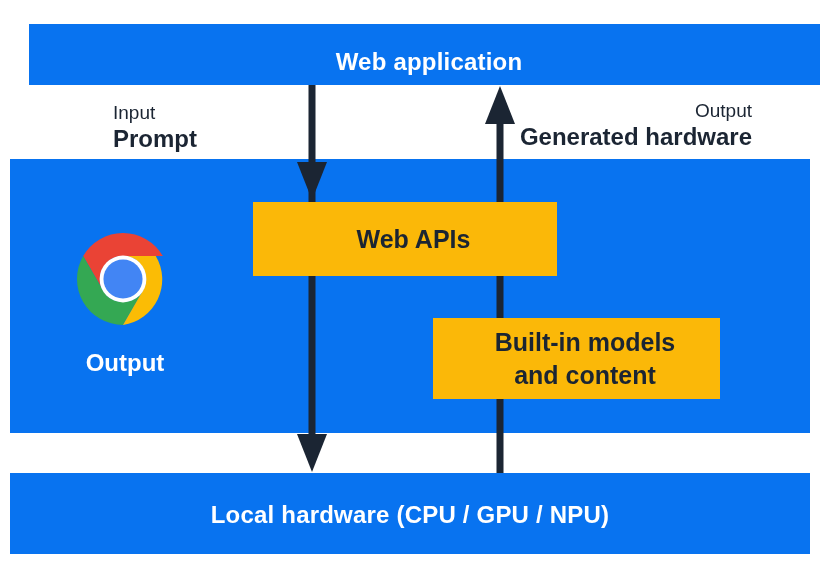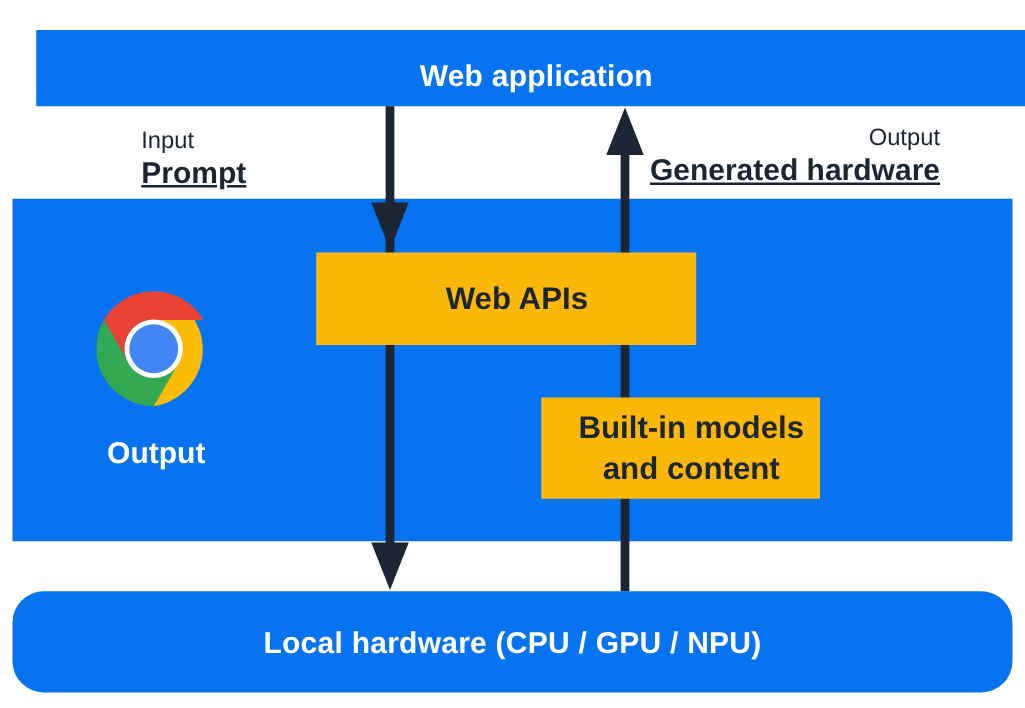--- a/index.html
+++ b/index.html
@@ -37,32 +37,32 @@
     right: 0;
     text-align: center;
     color: #ffffff;
     font-weight: bold;
     font-size: 24px;
     letter-spacing: 0.2px;
   }
   .top-bar { top: 24px; height: 61px; margin-left: 19px; }
   .top-bar .bar-label { top: 24px; }
   .middle-area { top: 159px; height: 274px; }
-  .bottom-bar { top: 473px; height: 81px; border-radius: 25px; }
+  .bottom-bar { top: 473px; height: 81px; }
   .bottom-bar .bar-label { top: 28px; }
 
   .io-block {
     position: absolute;
     z-index: 1;
     color: var(--arrow-dark);
   }
   .io-block.left { left: 113px; top: 100px; text-align: left; }
   .io-block.right { right: 68px; top: 98px; text-align: right; }
   .io-caption { font-size: 19px; line-height: 25px; font-weight: normal; }
-  .io-strong { font-size: 24px; line-height: 28px; font-weight: bold; text-decoration: underline; }
+  .io-strong { font-size: 24px; line-height: 28px; font-weight: bold; }
 
   .arrows-layer {
     position: absolute;
     left: 0; top: 0;
     width: 820px; height: 566px;
     z-index: 2;
     pointer-events: none;
   }
   .flow-line { stroke: var(--arrow-dark); stroke-width: 7; }
   .flow-head { fill: var(--arrow-dark); }
@@ -76,21 +76,21 @@
     align-items: center;
     justify-content: center;
     color: var(--arrow-dark);
     font-weight: bold;
     font-size: 25px;
     line-height: 33px;
     text-align: center;
     padding-left: 17px;
   }
   .web-apis-box { left: 253px; top: 202px; width: 304px; height: 74px; }
-  .builtin-box  { left: 433px; top: 318px; width: 223px; height: 81px; }
+  .builtin-box  { left: 433px; top: 318px; width: 287px; height: 81px; }
 
   .chrome-logo {
     position: absolute;
     left: 77px; top: 233px;
     width: 92px; height: 92px;
     z-index: 2;
   }
   .chrome-logo svg { display: block; width: 92px; height: 92px; }
   .c-red    { fill: var(--chrome-red); }
   .c-green  { fill: var(--chrome-green); }

